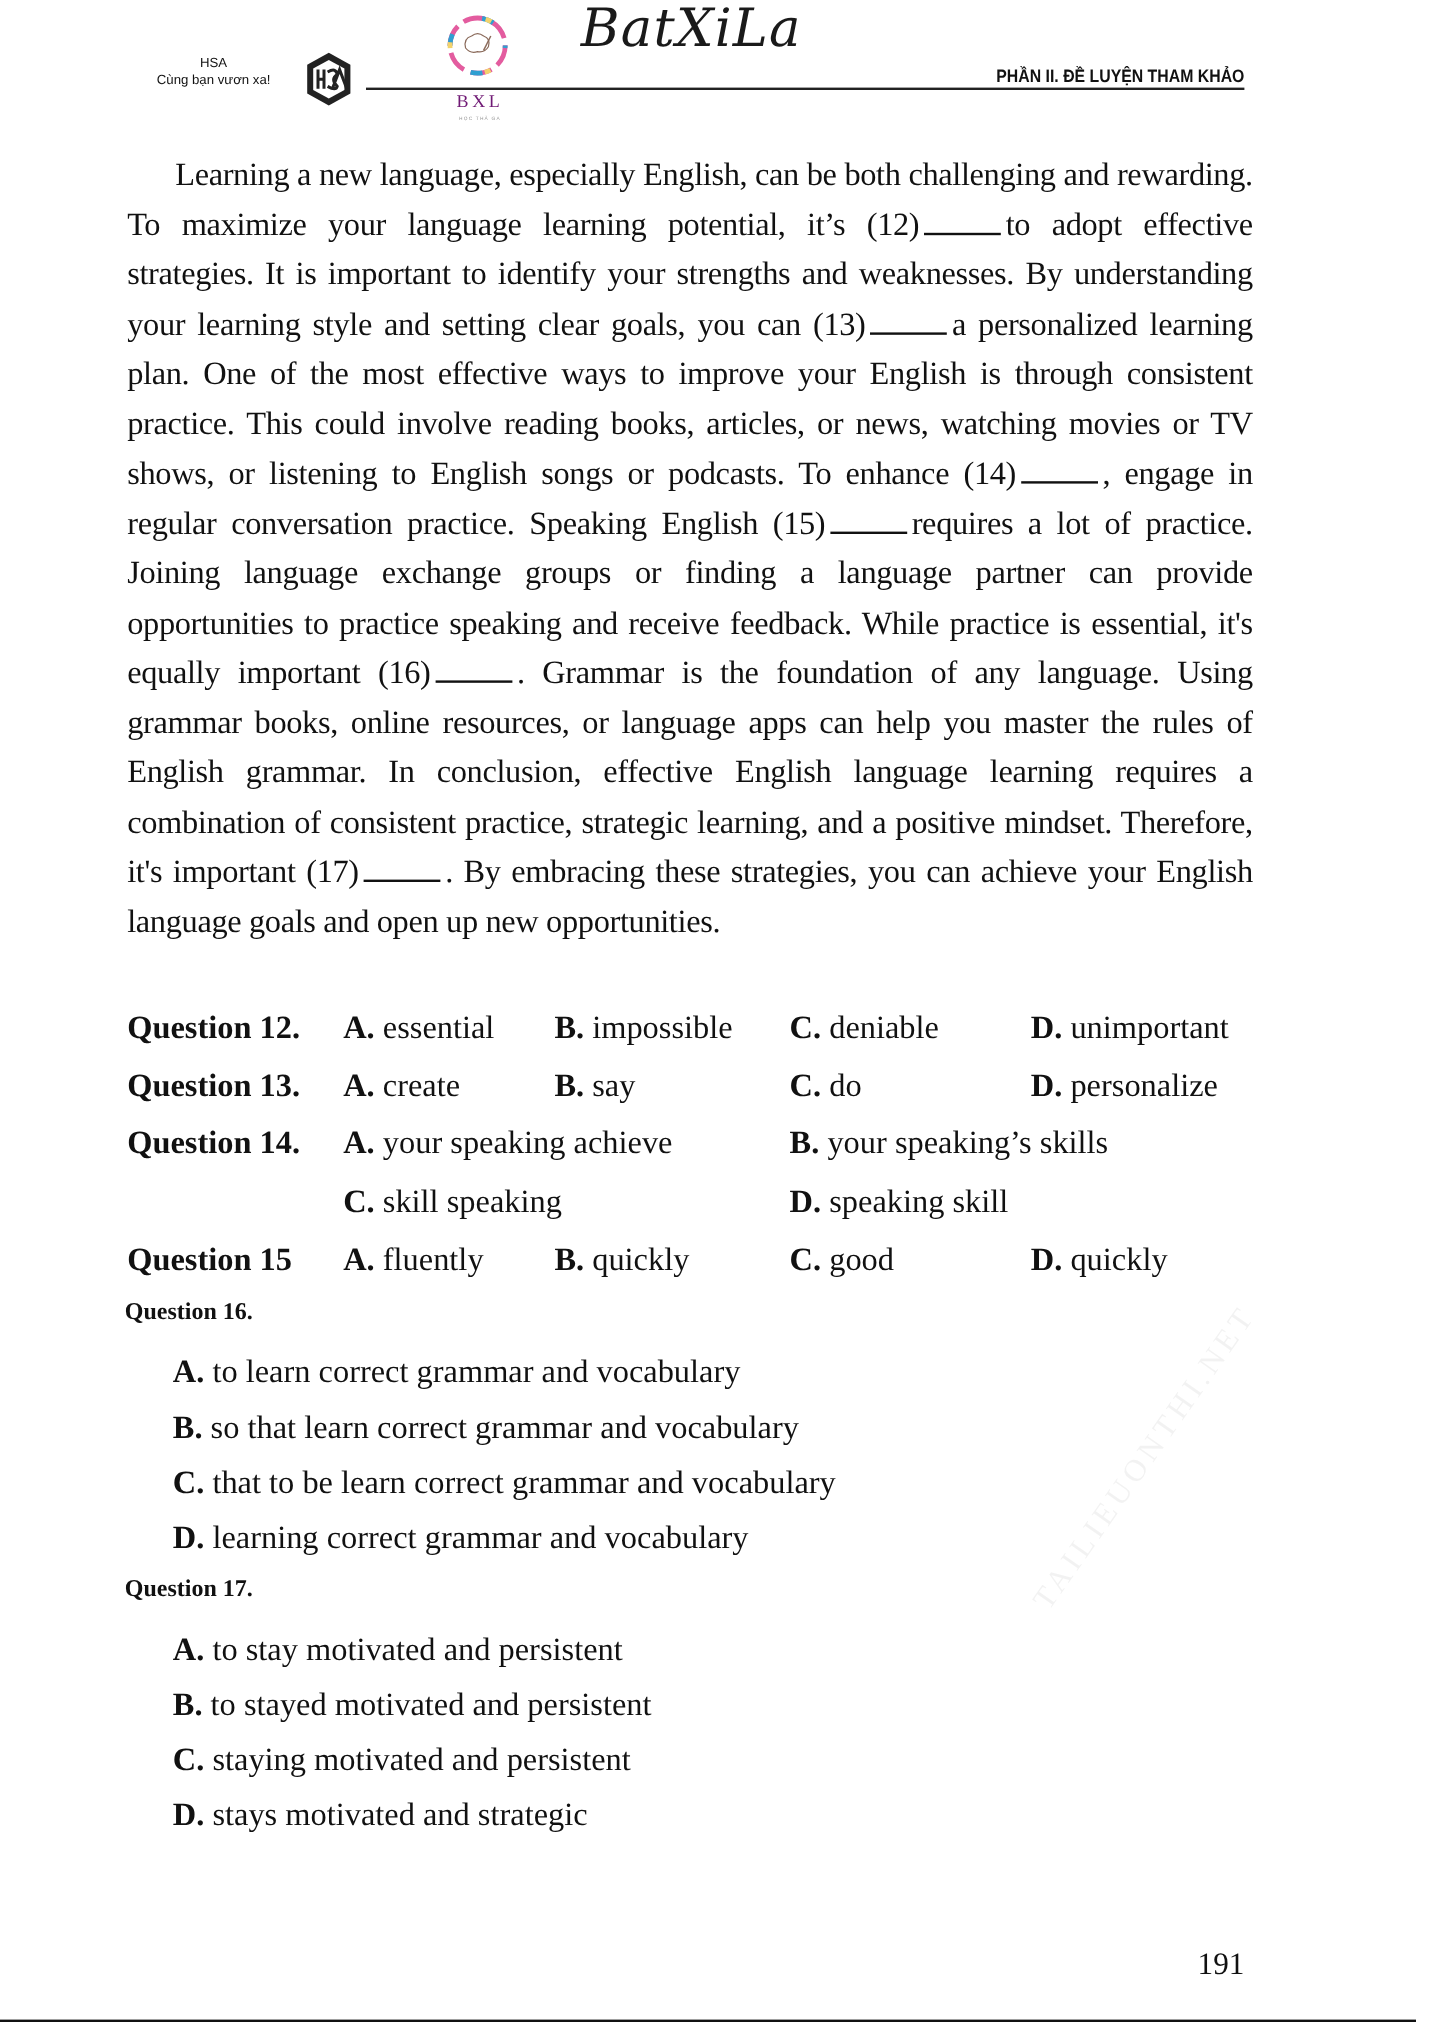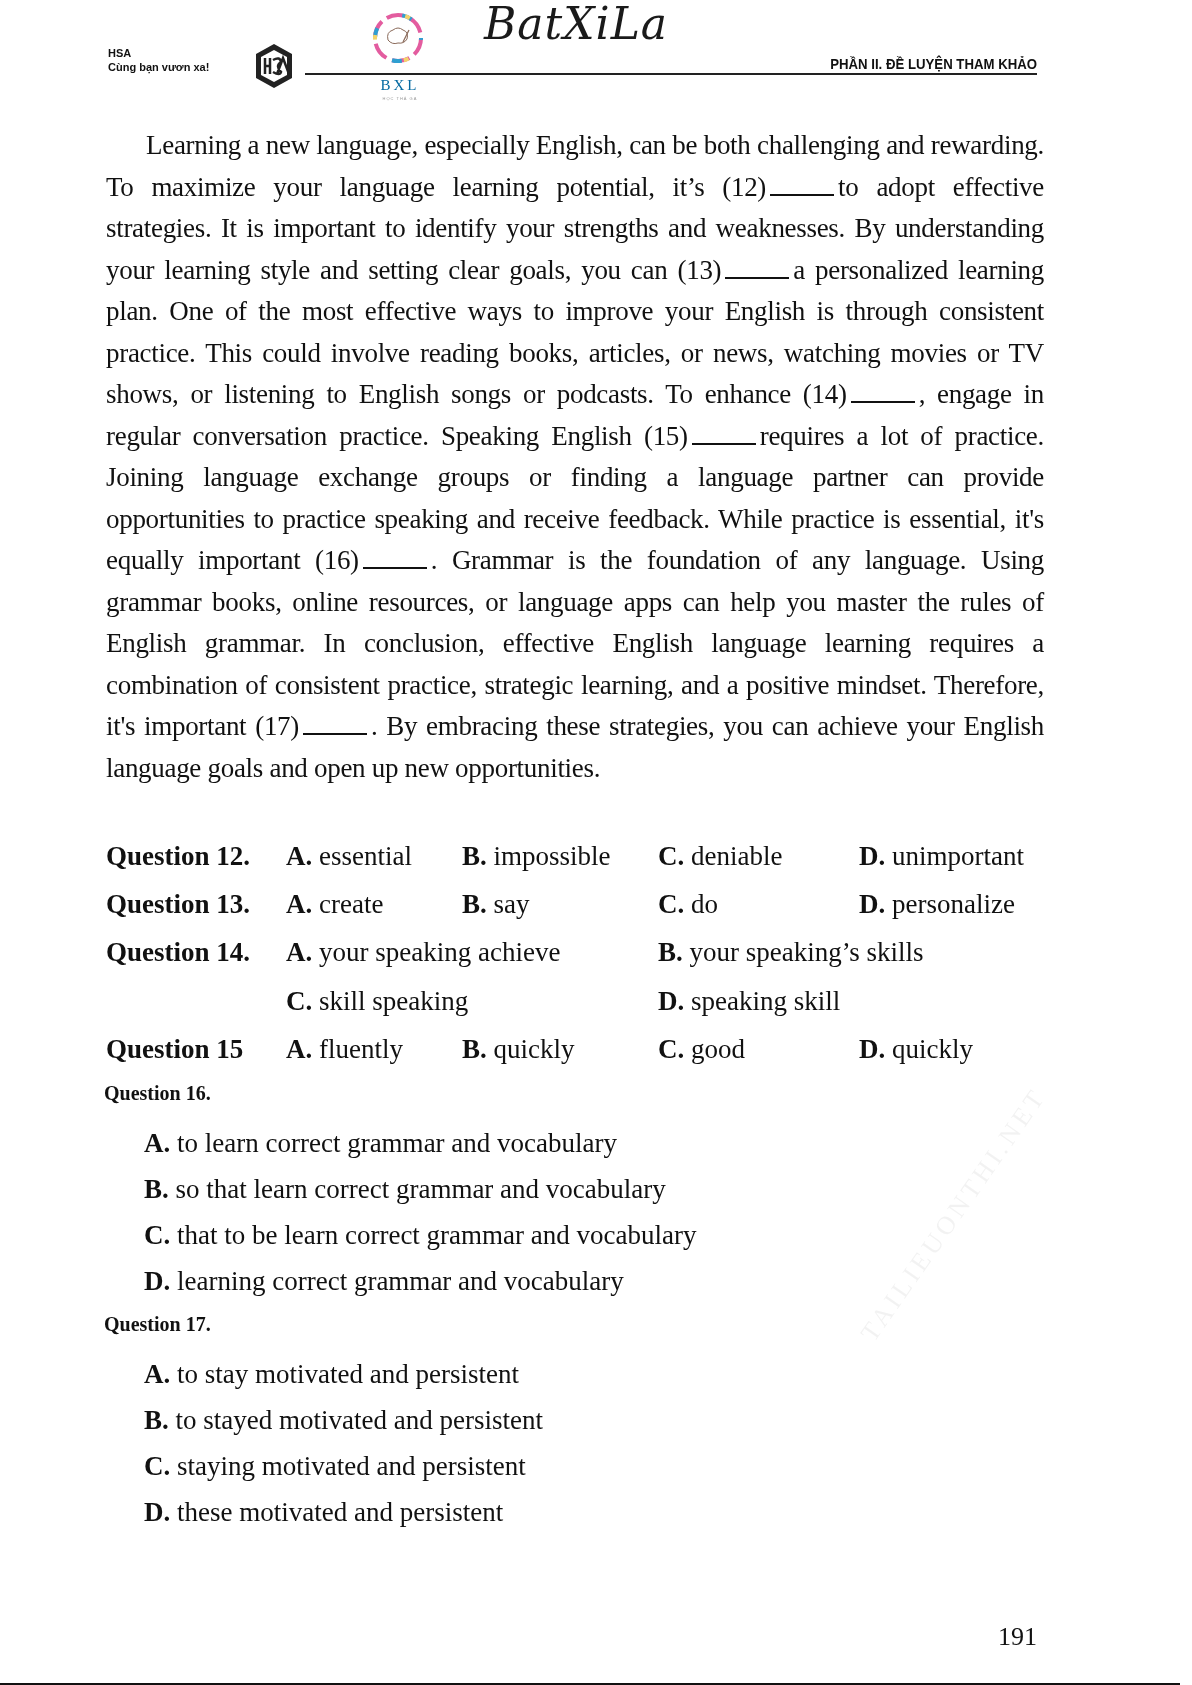--- a/index.html
+++ b/index.html
@@ -1,27 +1,27 @@
 <!DOCTYPE html>
 <html><head>
 <meta charset="utf-8">
 <style>
   html, body { margin: 0; padding: 0; background: #ffffff; }
   body { width: 1192px; height: 1685px; position: relative; overflow: hidden;
          font-family: "Liberation Serif", "DejaVu Serif", serif; color: #111; }
 
   
-  .hdr-left { position: absolute; left: 108px; top: 46px; width: 140px; 
-              font-family: "Liberation Sans", "DejaVu Sans", sans-serif; font-weight: bold;
+  .hdr-left { position: absolute; left: 108px; top: 46px; width: 140px; text-align: center;
+              font-family: "Liberation Sans", "DejaVu Sans", sans-serif; font-weight: normal;
               font-size: 11px; line-height: 14px; color: #111; }
   .hsa-logo { position: absolute; left: 253px; top: 42px; width: 42px; height: 48px; }
   .hdr-line { position: absolute; left: 305px; top: 73px; width: 732px; height: 2px; background: #222; }
   .bxl-ring { position: absolute; left: 370px; top: 10px; width: 56px; height: 56px; }
   .bxl-text { position: absolute; left: 375px; top: 77px; width: 50px; text-align: center;
-              font-family: "Liberation Serif", serif; font-size: 15px; letter-spacing: 3px; color: #0369a1; }
+              font-family: "Liberation Serif", serif; font-size: 15px; letter-spacing: 3px; color: #701a75; }
   .bxl-sub { position: absolute; left: 372px; top: 96px; width: 56px; text-align: center;
              font-family: "Liberation Sans", sans-serif; font-size: 4px; color: #999; letter-spacing: 1px; }
   .brand { position: absolute; left: 484px; top: -2px; font-family: "DejaVu Serif", serif;
            font-style: italic; font-size: 44px; color: #1a1a1a; letter-spacing: 1px; }
   .section-title { position: absolute; right: 155px; top: 55px;
                    font-family: "Liberation Sans", "DejaVu Sans", sans-serif; font-weight: bold;
                    font-size: 15px; color: #111; transform: scaleX(0.88); transform-origin: right center; }
 
   
   .passage { position: absolute; left: 106px; top: 125px; width: 938px;
@@ -109,17 +109,17 @@
 <div class="q-block-title" style="top:1082px;">Question 16.</div>
 <div class="q-block-opt" style="top:1128px;"><b>A.</b> <span>to learn correct grammar and vocabulary</span></div>
 <div class="q-block-opt" style="top:1174px;"><b>B.</b> <span>so that learn correct grammar and vocabulary</span></div>
 <div class="q-block-opt" style="top:1220px;"><b>C.</b> <span>that to be learn correct grammar and vocabulary</span></div>
 <div class="q-block-opt" style="top:1266px;"><b>D.</b> <span>learning correct grammar and vocabulary</span></div>
 
 <div class="q-block-title" style="top:1313px;text-align:right;">Question 17.</div>
 <div class="q-block-opt" style="top:1359px;text-align:center;"><b>A.</b> <span>to stay motivated and persistent</span></div>
 <div class="q-block-opt" style="top:1405px;"><b>B.</b> <span>to stayed motivated and persistent</span></div>
 <div class="q-block-opt" style="top:1451px;"><b>C.</b> <span>staying motivated and persistent</span></div>
-<div class="q-block-opt" style="top:1497px;"><b>D.</b> <span>these motivated and persistent</span></div>
+<div class="q-block-opt" style="top:1497px;"><b>D.</b> <span>stays motivated and strategic</span></div>
 
 <div class="watermark">TAILIEUONTHI.NET</div>
 <div class="page-num">191</div>
 <div class="footer-line"></div>
 
 </body></html>

